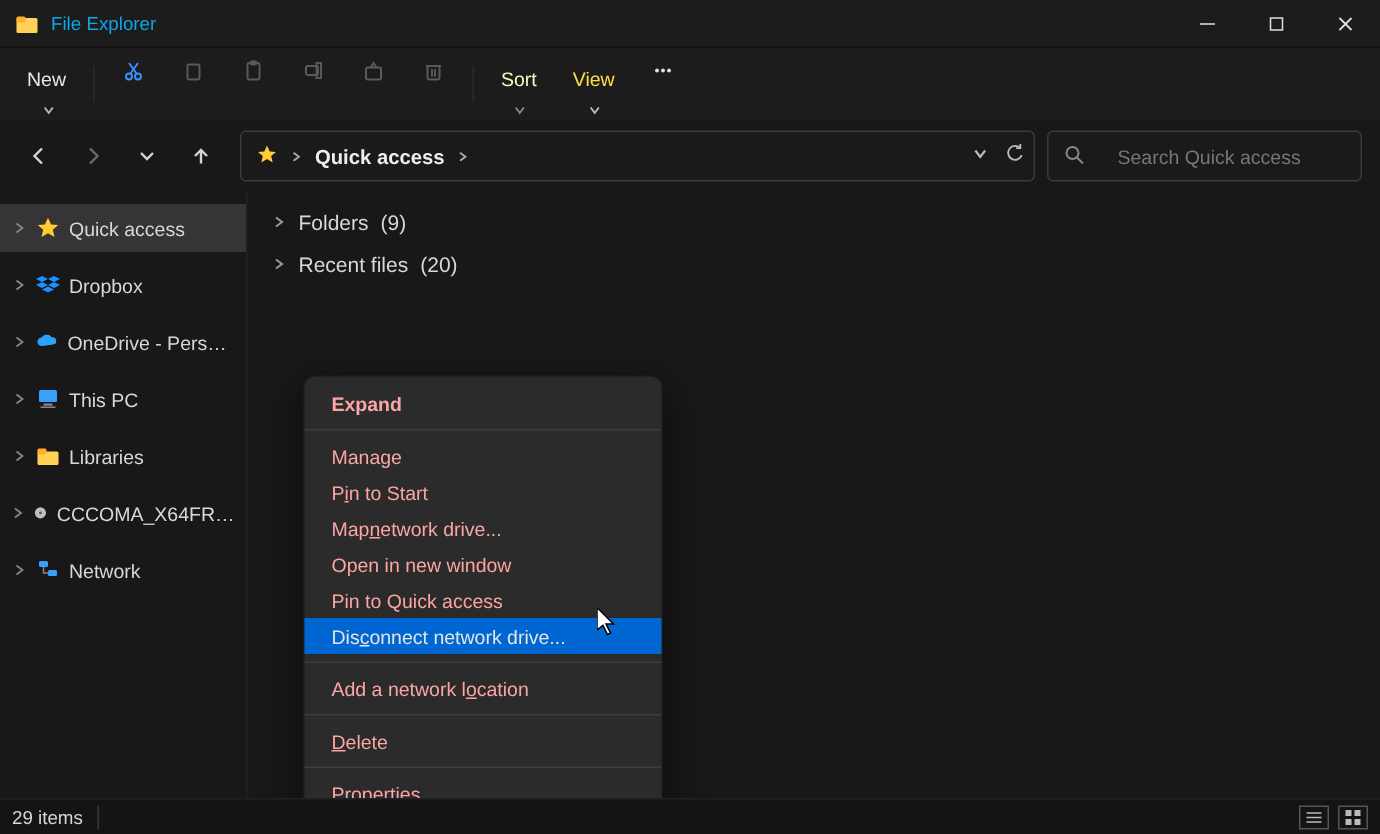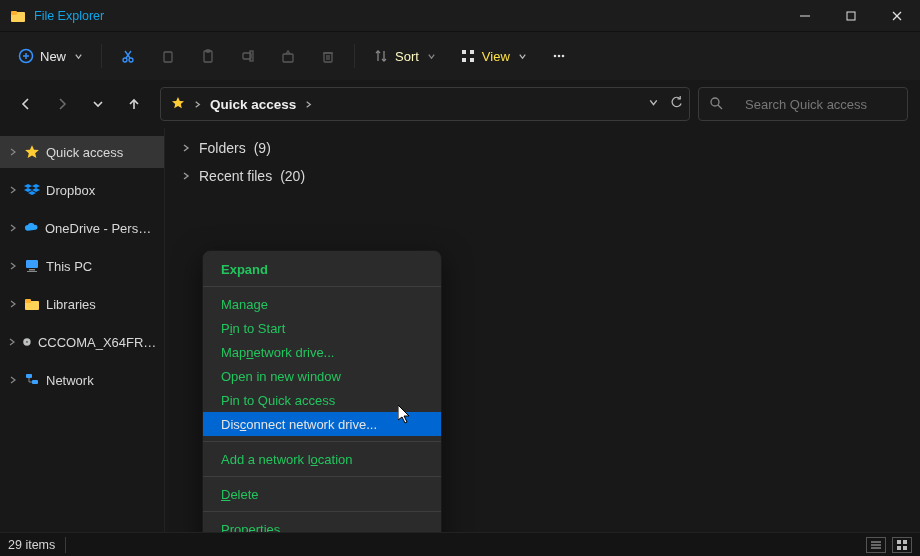--- a/index.html
+++ b/index.html
@@ -27,21 +27,21 @@
   .titlebar { height:32px; background:var(--titlebar-bg); display:flex; align-items:center; justify-content:space-between; border-bottom:1px solid #111;}
   .titlebar-left { display:flex; align-items:center; gap:8px; padding-left:10px;}
   .title-icon { width:16px; height:16px; display:flex; align-items:center; justify-content:center;}
   .title-text { font-size:12.5px; color:#0ea5e9;}
   .titlebar-right { display:flex;}
   .win-btn { width:46px; height:32px; display:flex; align-items:center; justify-content:center; color:#e0e0e0; cursor:default;}
   .win-btn svg { width:10px; height:10px; }
 
   
   .toolbar { height:48px; background:var(--toolbar-bg); display:flex; align-items:center; padding:0 8px; gap:4px;}
-  .tool-btn { height:34px; padding:0 10px; display:flex; align-items:center; gap:6px; border-radius:4px; color:var(--text-disabled); }
+  .tool-btn { height:34px; padding:0 10px; display:flex; align-items:center; gap:6px; border-radius:4px; color:var(--text-disabled);flex-direction:column; }
   .tool-btn.active { color:var(--text);}
   .tool-btn svg { width:16px; height:16px; }
   .tool-sep { width:1px; height:24px; background:#2a2a2a; margin:0 4px;}
   .new-btn { color:var(--accent); }
   .new-btn .label { color:var(--text); font-size:13px;}
   .chev { margin-left:2px; }
   .chev svg { width:9px; height:9px; }
 
   
   .navrow { height:48px; display:flex; align-items:center; padding:0 12px 0 8px; gap:8px;}
@@ -73,21 +73,21 @@
   .side-group-gap { height:6px;}
 
   .content { flex:1; position:relative; padding:12px 16px;}
   .group { display:flex; align-items:center; gap:8px; color:#d8d8d8; font-size:14px; margin-bottom:12px;}
   .group .gchev svg{ width:10px; height:10px; color:#9a9a9a;}
   .group .gname{}
   .group .gcount{ color:#d8d8d8;}
 
   
   .ctxmenu { position:absolute; left:202px; top:250px; width:240px; background:var(--menu-bg); border:1px solid var(--menu-border); border-radius:8px; box-shadow:0 8px 28px rgba(0,0,0,.55); padding:6px 0; font-size:13px;}
-  .ctx-item { height:24px; display:flex; align-items:center; padding:0 18px; color:#22c55e;}
+  .ctx-item { height:24px; display:flex; align-items:center; padding:0 18px; color:#fca5a5;}
   .ctx-item.bold { font-weight:700;}
   .ctx-item.hi { background:var(--menu-highlight); color:#e5e5e5;}
   .ctx-sep { height:1px; background:#3e3e3e; margin:5px 0;}
   .ctx-item .mnemonic { text-decoration:underline;}
 
   
   .cursor { position:absolute; left:398px; top:405px; pointer-events:none;}
   .cursor svg { width:16px; height:20px;}
 
   

